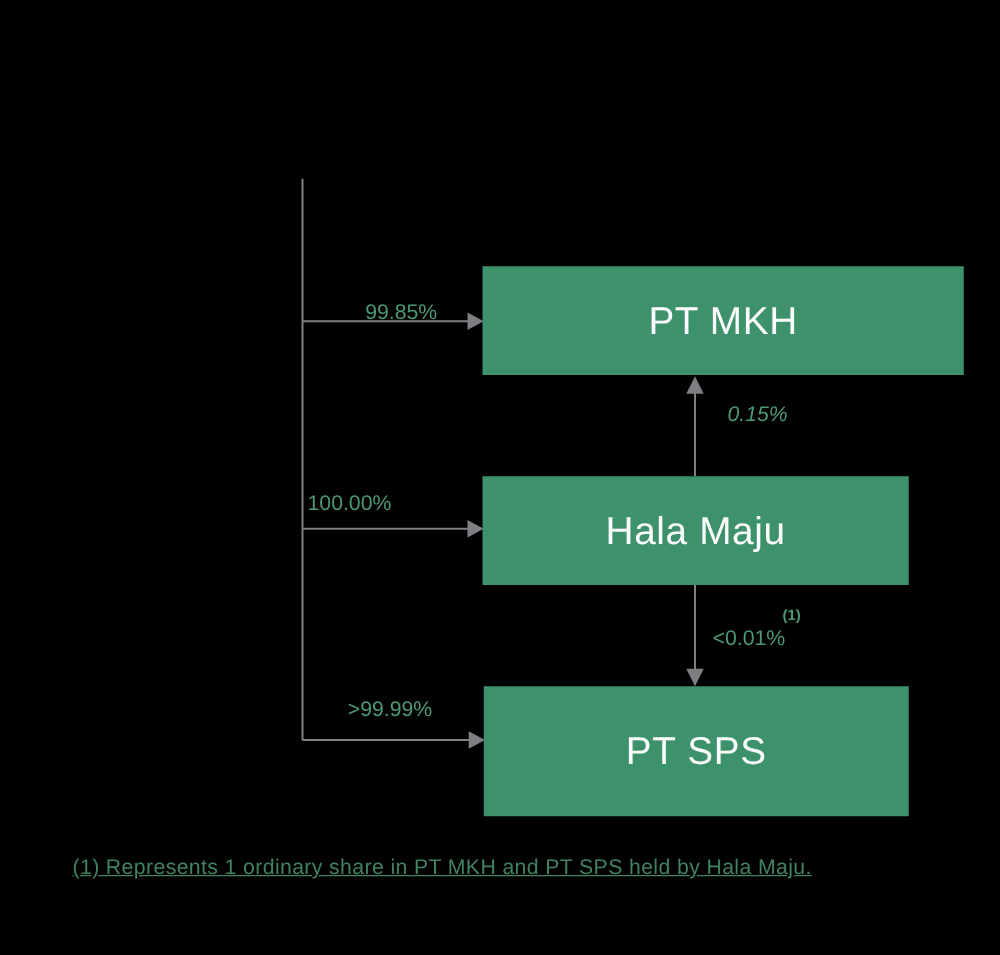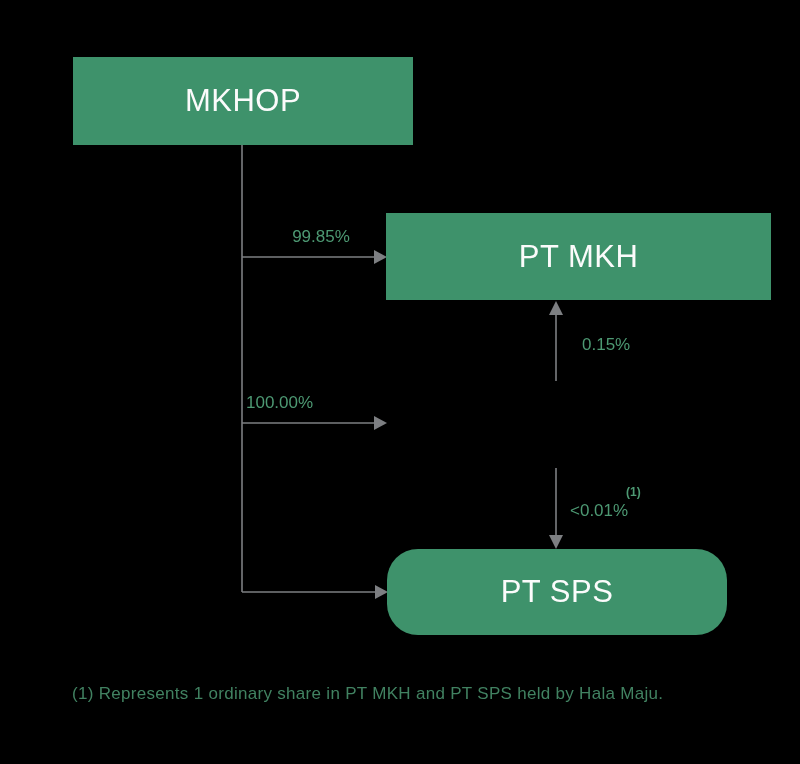--- a/index.html
+++ b/index.html
@@ -8,39 +8,39 @@
     font-family:"Liberation Sans","DejaVu Sans",sans-serif;overflow:hidden;
   }
   .node{
     position:absolute;background:#3e926b;color:#fbfbfb;
     display:flex;align-items:center;justify-content:center;
     font-size:31px;letter-spacing:.5px;white-space:nowrap;
   }
   .node-mkhop{left:73px;top:57px;width:340px;height:88px;}
   .node-ptmkh{left:386px;top:213px;width:385px;height:87px;}
   .node-halamaju{left:386px;top:381px;width:341px;height:87px;}
-  .node-ptsps{left:387px;top:549px;width:340px;height:86px;border-radius:31px;}
+  .node-ptsps{left:387px;top:549px;width:340px;height:104px;}
   svg.wires{position:absolute;left:0;top:0;pointer-events:none;}
   .edge-label{
     position:absolute;color:#4d9973;font-size:17px;white-space:nowrap;
   }
-  .lbl-9985{left:248px;top:227px;width:146px;text-align:center;}
-  .lbl-015{left:582px;top:335px;}
+  .lbl-9985{left:248px;top:240px;width:146px;text-align:center;}
+  .lbl-015{left:582px;top:322px;font-style:italic;}
   .lbl-10000{left:246px;top:393px;width:146px;text-align:left;}
   .lbl-001{left:570px;top:501px;}
   .lbl-001 .marker{
     position:absolute;left:56px;top:-16px;font-size:12px;font-weight:bold;
     letter-spacing:0;
   }
   .lbl-9999{left:239px;top:558px;width:146px;text-align:center;}
   .footnote-layer{
     position:absolute;top:684px;color:#4d9973;font-size:17px;
     letter-spacing:.3px;white-space:nowrap;opacity:.85;
   }
-  .footnote-a{left:72px;}
+  .footnote-a{left:58px;text-decoration:underline;}
   .footnote-b{left:137px;}
 </style>
 </head>
 <body>
 
 <div class="canvas">
 
   <svg class="wires" width="800" height="764" viewBox="0 0 800 764">
     <g stroke="#7d7f82" stroke-width="1.6" fill="none">
       <line x1="242" y1="143" x2="242" y2="592"></line>
@@ -52,33 +52,34 @@
     </g>
     <g fill="#7d7f82" stroke="none">
       <polygon points="374,250 387,257 374,264"></polygon>
       <polygon points="374,416 387,423 374,430"></polygon>
       <polygon points="375,585 388,592 375,599"></polygon>
       <polygon points="549,315 556,301 563,315"></polygon>
       <polygon points="549,535 556,549 563,535"></polygon>
     </g>
   </svg>
 
-  <div class="node node-mkhop">
-    <span>MKHOP</span>
-  </div>
   <div class="node node-ptmkh">
     <span>PT MKH</span>
+  </div>
+  <div class="node node-halamaju">
+    <span>Hala Maju</span>
   </div>
   <div class="node node-ptsps">
     <span>PT SPS</span>
   </div>
 
   <div class="edge-label lbl-9985">99.85%</div>
   <div class="edge-label lbl-015">0.15%</div>
   <div class="edge-label lbl-10000">100.00%</div>
   <div class="edge-label lbl-001">
     <span>&lt;0.01%</span>
     <span class="marker">(1)</span>
   </div>
+  <div class="edge-label lbl-9999">&gt;99.99%</div>
 
   <div class="footnote-layer footnote-a">(1) Represents 1 ordinary share in PT MKH and PT SPS held by Hala Maju.</div>
 
 </div>
 
 </body></html>

